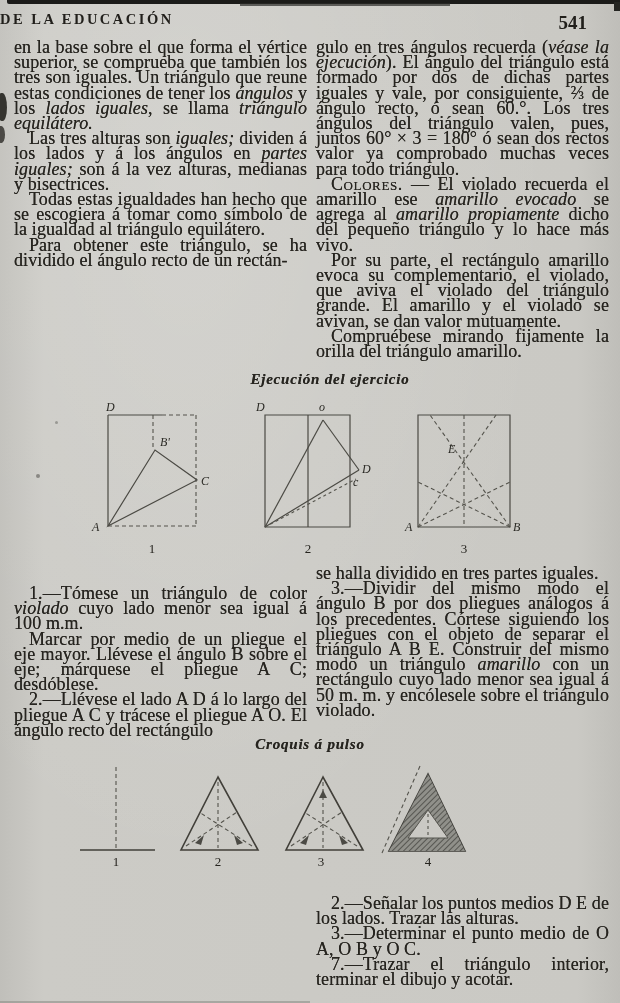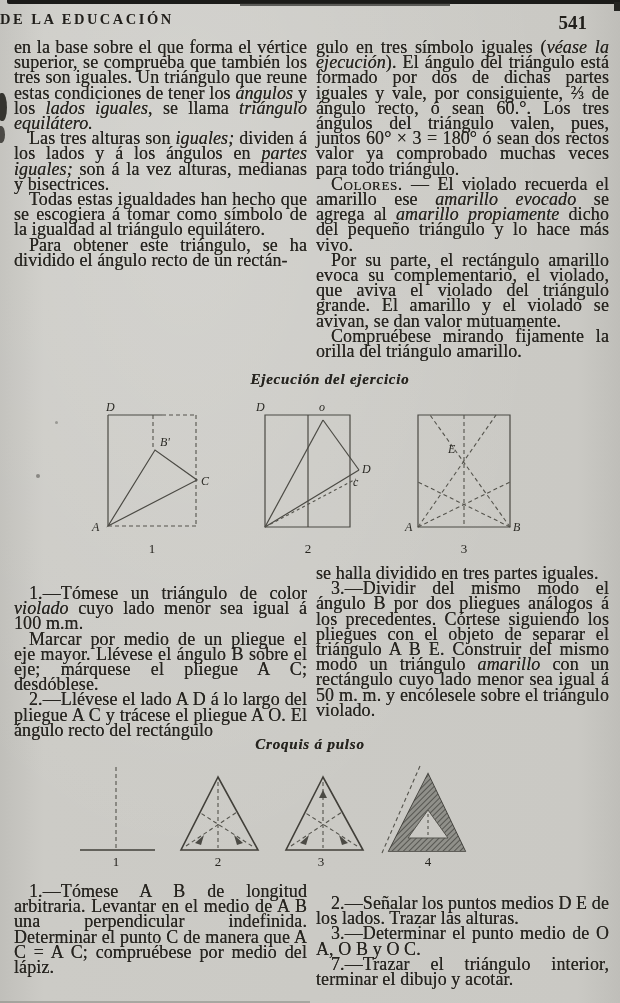--- a/index.html
+++ b/index.html
@@ -90,21 +90,21 @@
   <div class="header-title">DE LA EDUCACIÓN</div>
   <div class="page-number">541</div>
 
   <div class="col" id="top-left">
       <p class="noindent"><span>en la base sobre el que forma el vértice superior, se comprueba que también los tres son iguales. Un triángulo que reune estas condiciones de tener los </span><em>ángulos</em><span> y los </span><em>lados iguales</em><span>, se llama </span><em>triángulo equilátero.</em></p>
       <p><span>Las tres alturas son </span><em>iguales;</em><span> dividen á los lados y á los ángulos en </span><em>partes iguales;</em><span> son á la vez alturas, medianas y bisectrices.</span></p>
       <p><span>Todas estas igualdades han hecho que se escogiera á tomar como símbolo de la igualdad al triángulo equilátero.</span></p>
       <p><span>Para obtener este triángulo, se ha dividido el ángulo recto de un rectán-</span></p>
     </div>
   <div class="col" id="top-right">
-      <p class="noindent"><span>gulo en tres símbolo iguales (</span><em>véase la ejecución</em><span>). El ángulo del triángulo está formado por dos de dichas partes iguales y vale, por consiguiente, ⅔ de ángulo recto, ó sean 60.°. Los tres ángulos del triángulo valen, pues, juntos 60° × 3 = 180° ó sean dos rectos valor ya comprobado muchas veces para todo triángulo.</span></p>
+      <p class="noindent"><span>gulo en tres ángulos recuerda (</span><em>véase la ejecución</em><span>). El ángulo del triángulo está formado por dos de dichas partes iguales y vale, por consiguiente, ⅔ de ángulo recto, ó sean 60.°. Los tres ángulos del triángulo valen, pues, juntos 60° × 3 = 180° ó sean dos rectos valor ya comprobado muchas veces para todo triángulo.</span></p>
       <p><span class="smallcaps">Colores.</span><span> — El violado recuerda el amarillo ese </span><em>amarillo evocado</em><span> se agrega al </span><em>amarillo propiamente</em><span> dicho del pequeño triángulo y lo hace más vivo.</span></p>
       <p><span>Por su parte, el rectángulo amarillo evoca su complementario, el violado, que aviva el violado del triángulo grande. El amarillo y el violado se avivan, se dan valor mutuamente.</span></p>
       <p><span>Compruébese mirando fijamente la orilla del triángulo amarillo.</span></p>
     </div>
 
   <h2 class="sec-title" id="exec-title">Ejecución del ejercicio</h2>
 
   <svg id="fig1" width="200" height="160" viewBox="0 0 200 160">
     <path class="ln" d="M88,15 L142,15"></path>
     <path class="dash" d="M142,15 L176,15"></path>
@@ -197,22 +197,19 @@
     <g>
       <path class="dash" d="M420,10 L382,97"></path>
       <path d="M428,18 L389,95 L465,95 Z" fill="#8e8e87" stroke="#3c3b36" stroke-width="1.6"></path>
       <path d="M428,18 L389,95 L465,95 Z" fill="url(#hatch)" stroke="none"></path>
       <path d="M428,54 L408,82 L448,82 Z" fill="#cac9c4" stroke="#55544e" stroke-width="1"></path>
       <path class="dashf" d="M428,58 L428,80"></path>
       <text class="fignum" x="428" y="110">4</text>
     </g>
   </svg>
 
-  <div class="col" id="bot-left">
-      <p><span>1.—Tómese A B de longitud arbitraria. Levantar en el medio de A B una perpendicular indefinida. Determinar el punto C de manera que A C = A C; compruébese por medio del lápiz.</span></p>
-    </div>
   <div class="col" id="bot-right">
       <p><span>2.—Señalar los puntos medios D E de los lados. Trazar las alturas.</span></p>
       <p><span>3.—Determinar el punto medio de O A, O B y O C.</span></p>
       <p><span>7.—Trazar el triángulo interior, terminar el dibujo y acotar.</span></p>
     </div>
 
 </div>
 
 </body></html>

